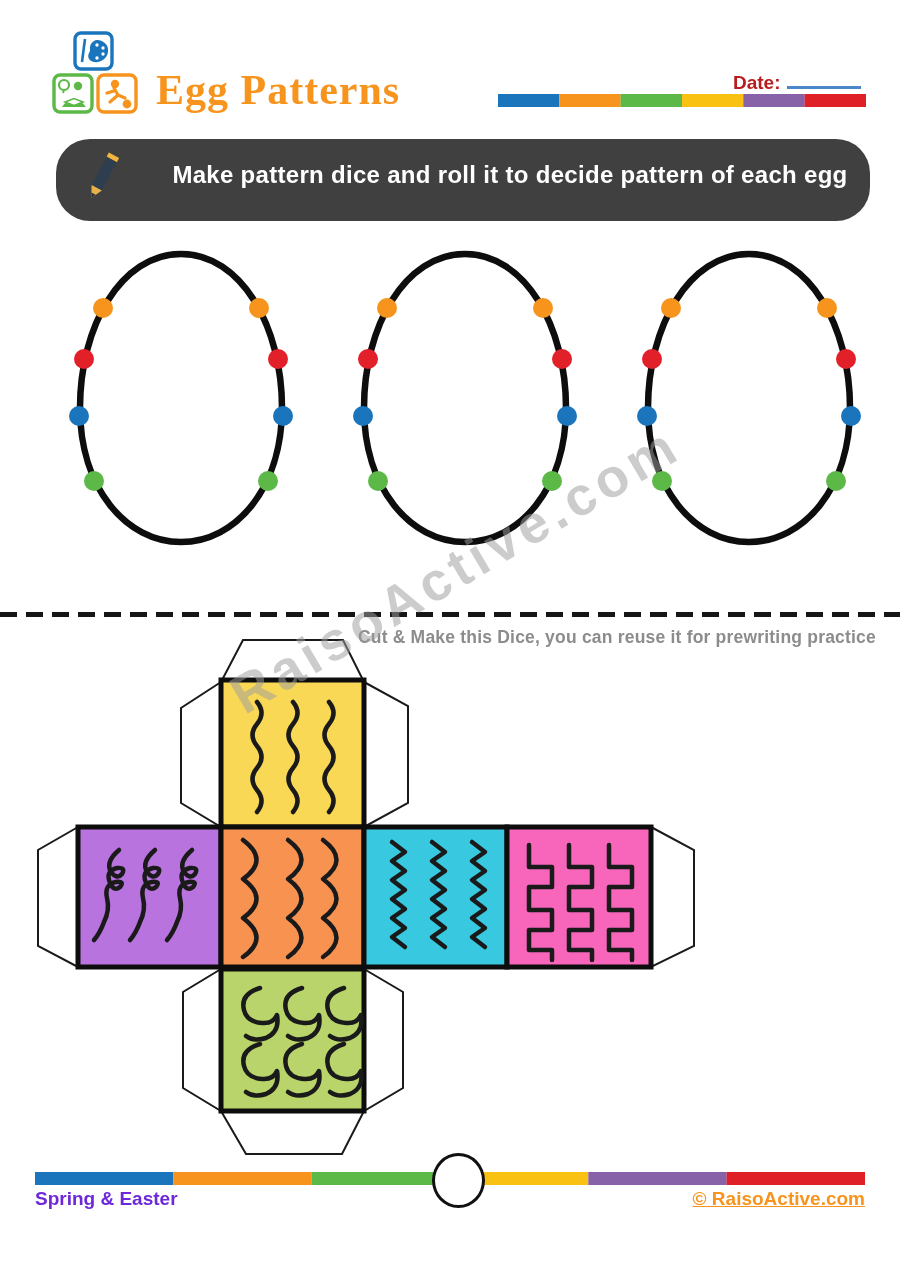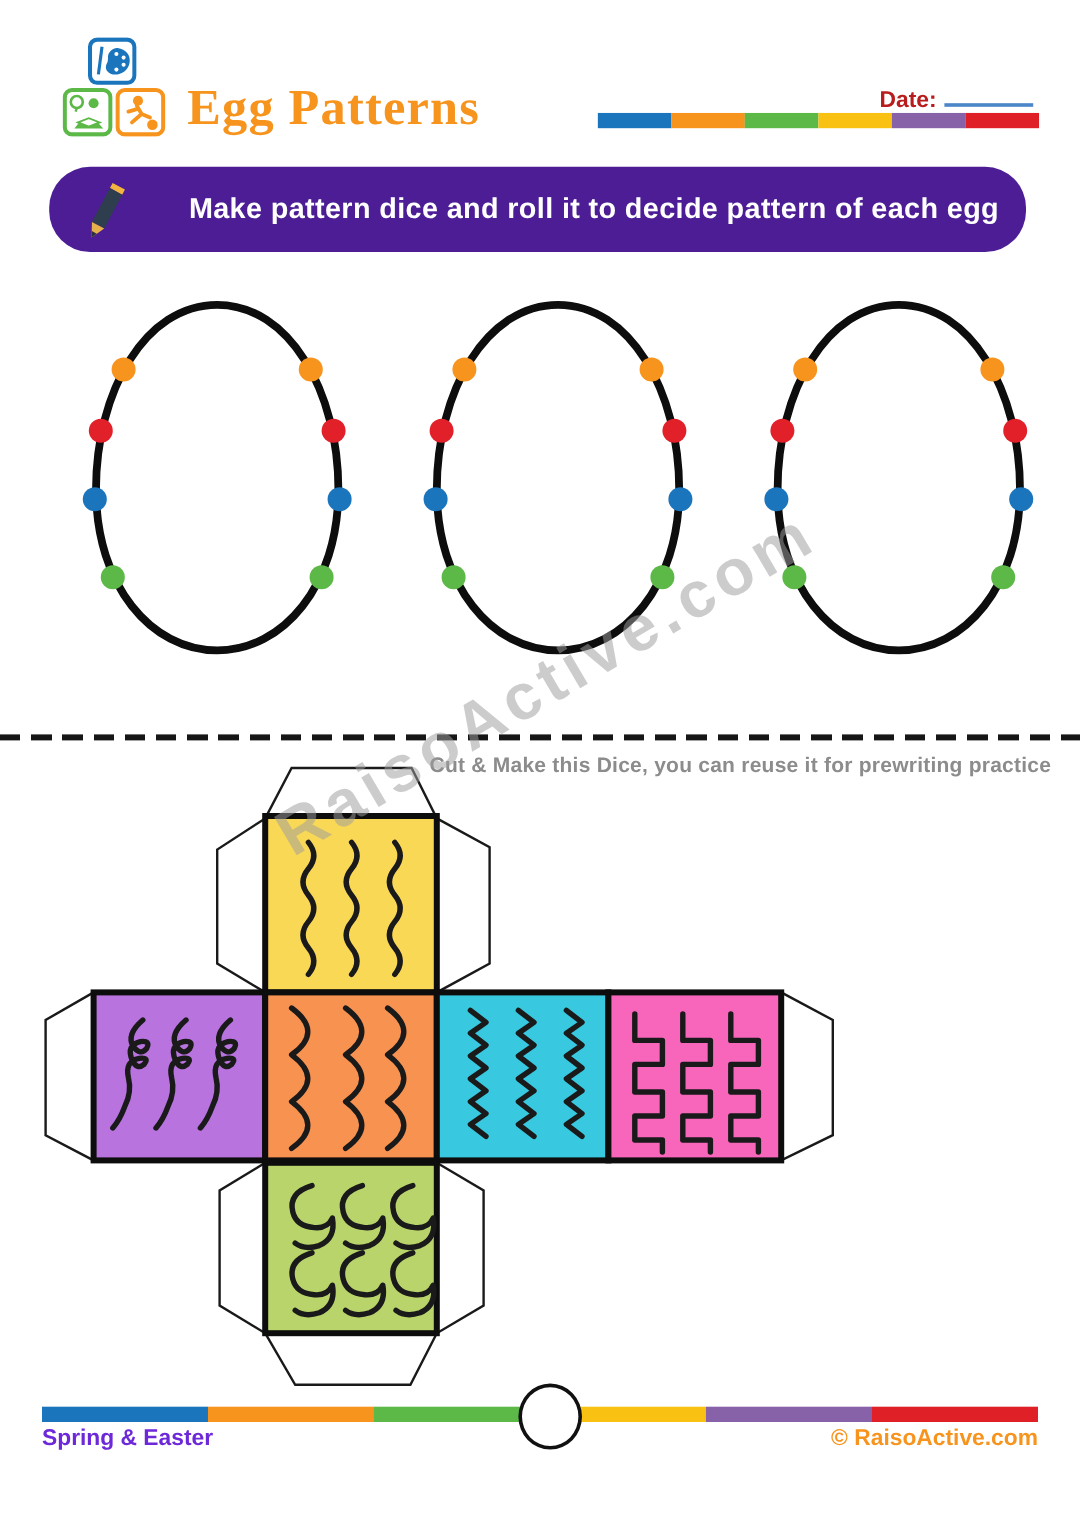--- a/index.html
+++ b/index.html
@@ -8,21 +8,21 @@
 
   
   .logo-box{position:absolute;}
   .page-title{position:absolute;left:156px;top:66px;font-size:42px;font-weight:700;
               color:#F7941E;letter-spacing:1px;white-space:nowrap;font-family:Liberation Serif, serif;}
   .date-wrap{position:absolute;left:733px;top:70px;font-size:19px;font-weight:700;color:#b91c1c;}
   .date-line{display:inline-block;width:74px;border-bottom:3px solid #4A86C8;height:16px;margin-left:6px;}
   .stripe-top{position:absolute;left:498px;top:94px;}
 
   
-  .banner{position:absolute;left:41px;top:139px;width:814px;height:71px;background:#4c1d95;
+  .banner{position:absolute;left:56px;top:139px;width:814px;height:82px;background:#404040;
           border-radius:34px;}
   .banner-text{position:absolute;left:112px;right:18px;top:0;height:71px;line-height:71px;
                text-align:center;font-size:24px;font-weight:700;color:#ffffff;letter-spacing:.3px;
                white-space:nowrap;}
   .pencil{position:absolute;left:26px;top:6px;}
 
   
   .egg{position:absolute;top:248px;}
 
   
@@ -38,21 +38,21 @@
             color:#8C8C8C;letter-spacing:.2px;white-space:nowrap;}
 
   
   .dice{position:absolute;left:0;top:638px;z-index:1;}
 
   
   .stripe-bottom{position:absolute;left:35px;top:1172px;}
   .fold-circle{position:absolute;left:432px;top:1153px;width:47px;height:49px;background:#fff;
                border:3px solid #111;border-radius:50%;z-index:2;}
   .footer-left{position:absolute;left:35px;top:1188px;font-size:19px;font-weight:700;color:#6d28d9;}
-  .footer-right{position:absolute;right:35px;top:1188px;font-size:19px;font-weight:700;color:#F7941E;}
+  .footer-right{position:absolute;right:35px;top:1188px;font-size:19px;font-weight:700;color:#F7941E;text-decoration:underline;}
 </style>
 </head>
 <body>
 
 <div class="page">
 
   <svg class="logo-box" style="left:73px;top:31px;" width="41" height="40" viewBox="0 0 41 40">
     <rect x="2" y="2" width="37" height="36" rx="6" fill="none" stroke="#1B75BC" stroke-width="3.4"></rect>
     <line x1="12" y1="8" x2="9" y2="31" stroke="#1B75BC" stroke-width="2.6"></line>
     <path d="M 25 9 C 32 10 36 15 35 21 C 34 28 27 32 21 31 C 16 30 14 26 16 22 C 18 19 16 16 18 13 C 19.5 10.5 22 8.6 25 9 Z" fill="#1B75BC"></path>

